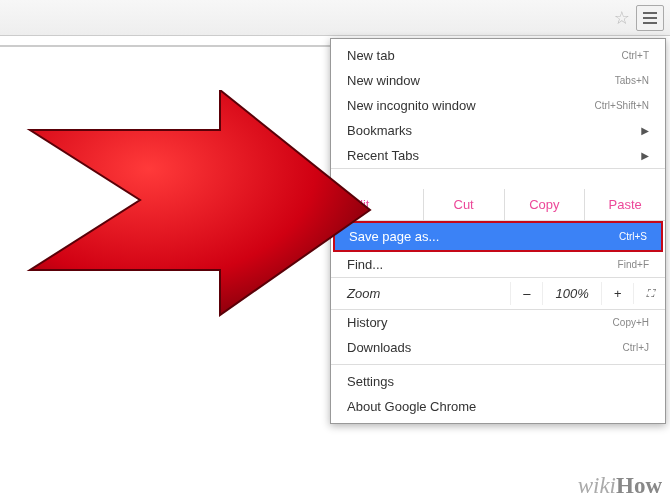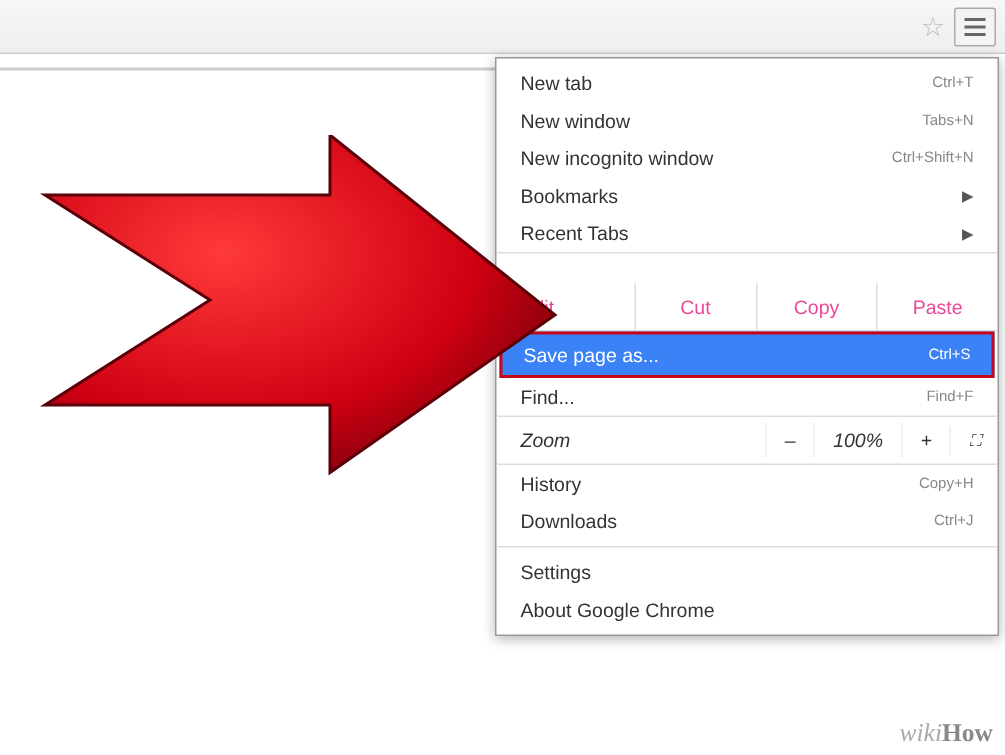--- a/index.html
+++ b/index.html
@@ -109,21 +109,21 @@
     }
     .arrow-pointer {
       position: absolute;
       top: 90px; left: 10px;
       pointer-events: none;
     }
     .watermark {
       position: absolute;
       bottom: 4px; right: 8px;
       font-family: Georgia, serif;
-      font-size: 17px;
+      font-size: 23px;
       color: #aaa;
       font-style: italic;
     }
     .watermark b { color: #888; font-style: normal; }
   </style>
 </head>
 <body>
 
 <div class="toolbar">
   <span class="star-icon">☆</span>

